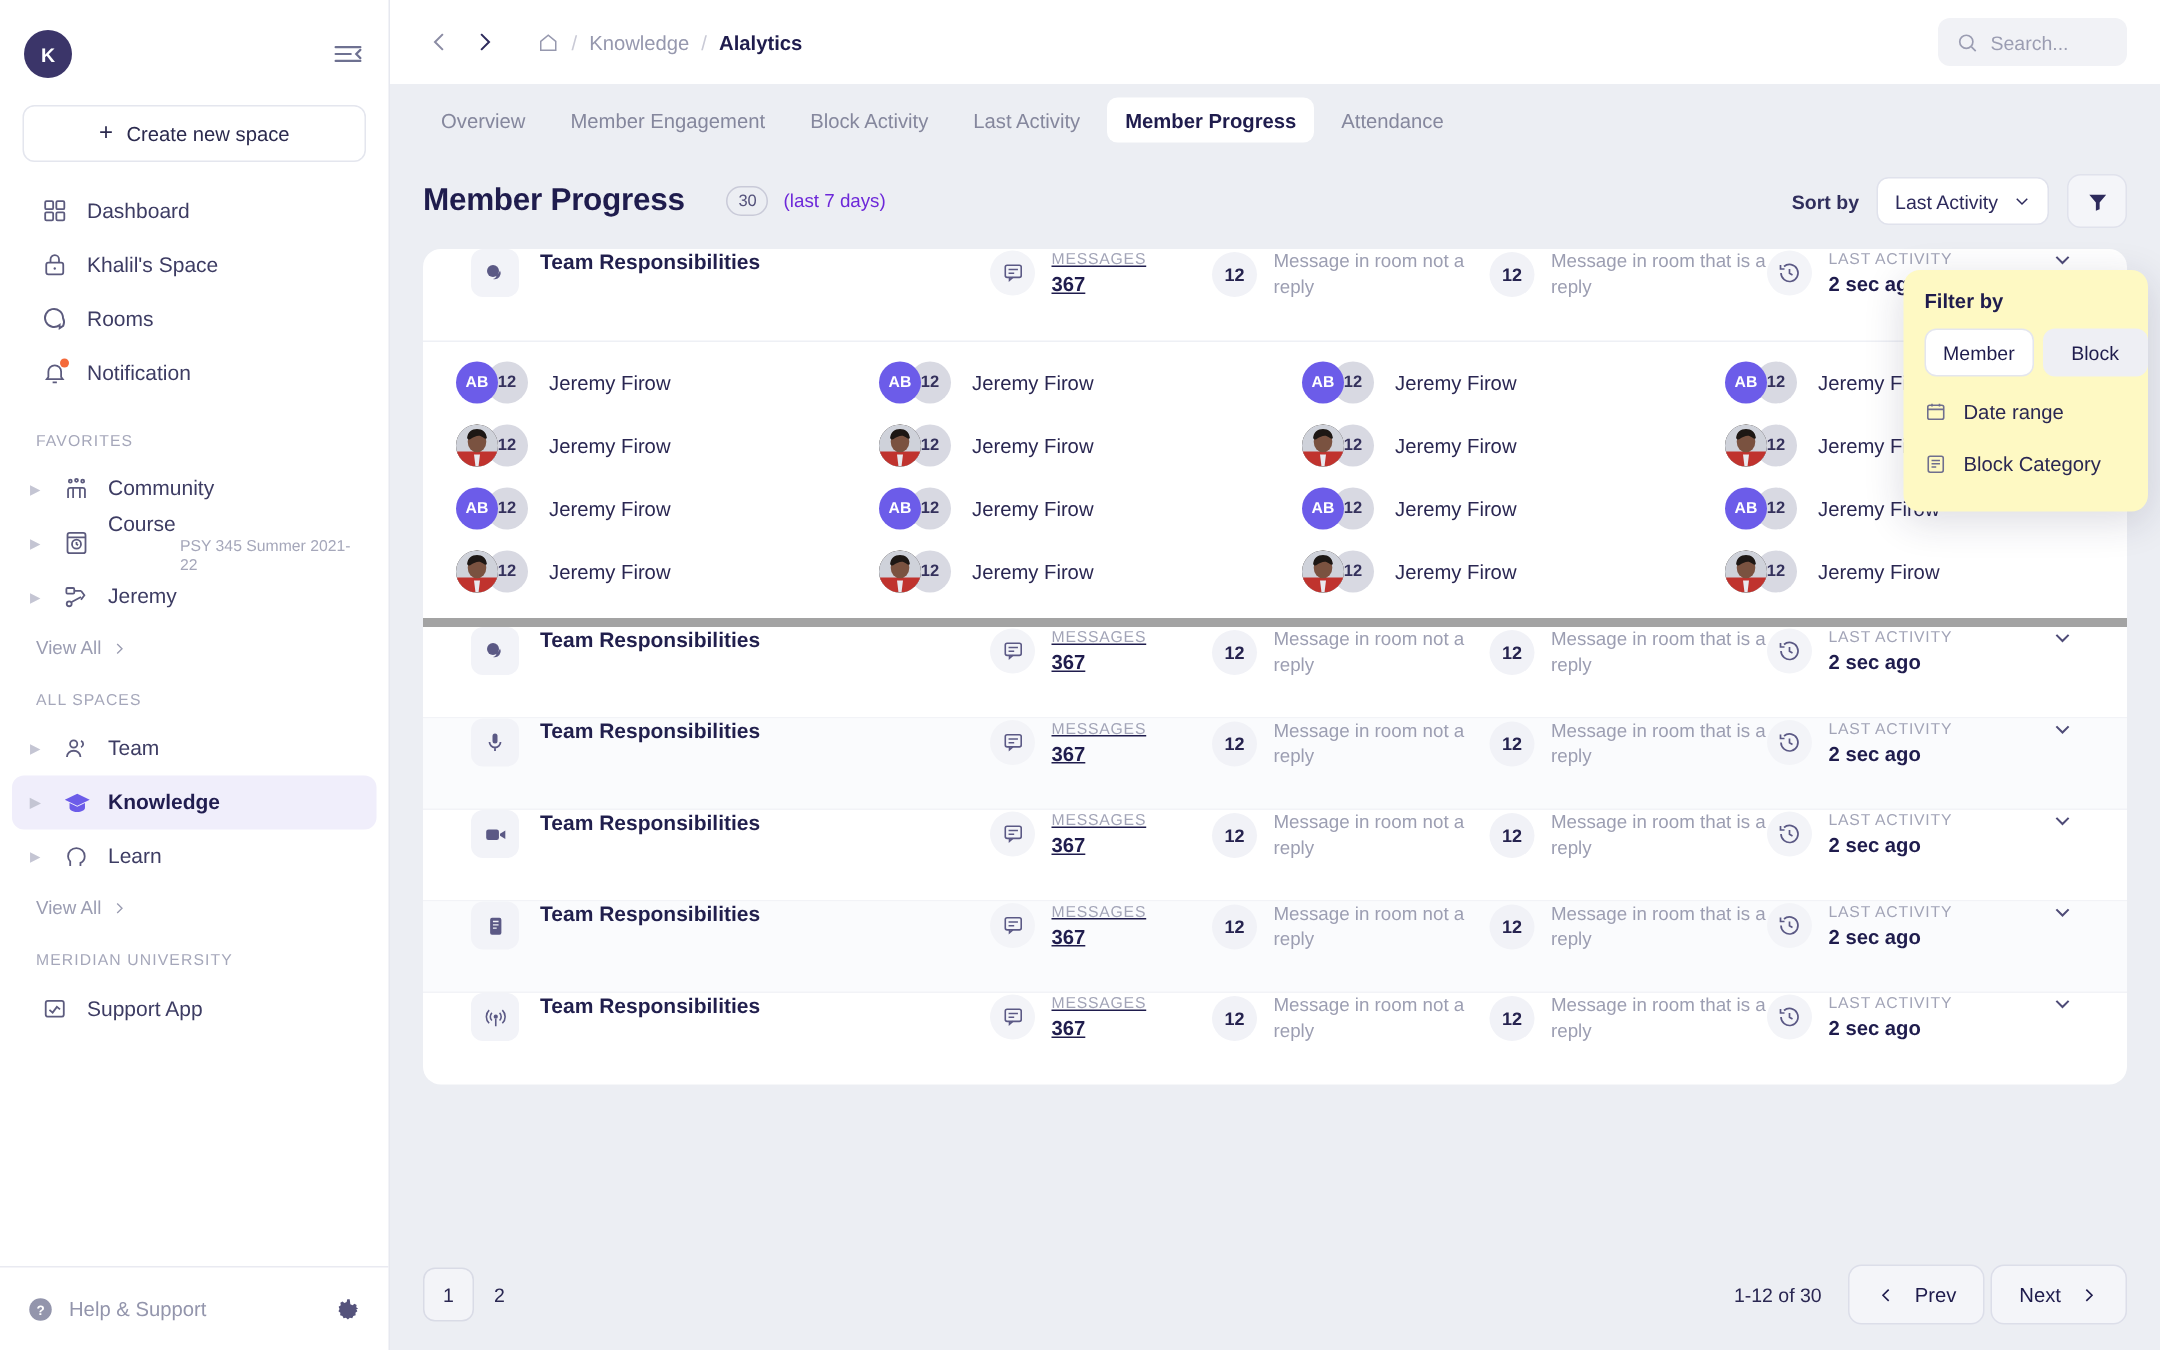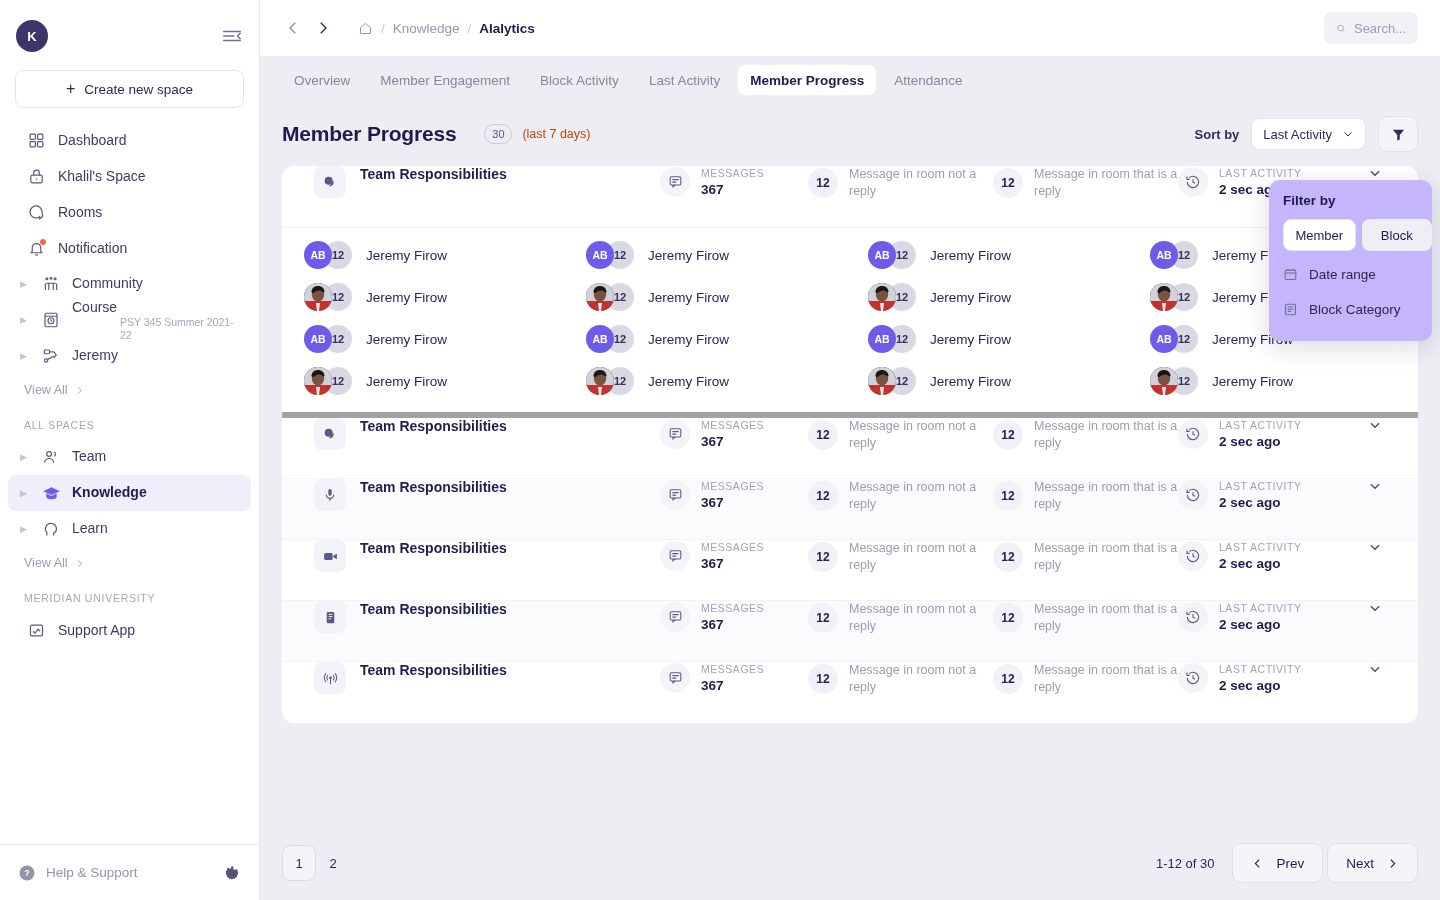--- a/index.html
+++ b/index.html
@@ -59,34 +59,34 @@
   
   .main { flex: 1 1 auto; display: flex; flex-direction: column; height: 900px; background: #eceef3; min-width: 0; }
   .topbar { height: 56px; background: #fff; display: flex; align-items: center; padding: 0 22px 0 18px; flex: 0 0 56px; }
   .navarrow { width: 30px; height: 30px; display: flex; align-items: center; justify-content: center; cursor: pointer; color: #8a8ba3; }
   .navarrow.fwd { color: #2d2a5c; }
   .crumbs { display: flex; align-items: center; gap: 8px; margin-left: 20px; font-size: 13.5px; }
   .crumb-link { color: #9698ae; cursor: pointer; }
   .crumb-sep { color: #c9cad6; }
   .crumb-cur { color: #1f1c4d; font-weight: 600; }
   .topsearch {
-    margin-left: auto; width: 94px; height: 32px; border-radius: 8px; background: #f1f2f6;
+    margin-left: auto; width: 126px; height: 32px; border-radius: 8px; background: #f1f2f6;
     display: flex; align-items: center; gap: 8px; padding: 0 12px; font-size: 13px; color: #9b9db2; cursor: pointer;
   }
   .tabbar { height: 48px; display: flex; align-items: center; gap: 6px; padding: 0 22px; flex: 0 0 48px; }
   .tab { height: 30px; padding: 0 12px; display: flex; align-items: center; border-radius: 7px; font-size: 13.5px; color: #85879d; cursor: pointer; }
   .tab.active { background: #fff; color: #1f1c4d; font-weight: 600; }
 
   .titlerow { display: flex; align-items: center; padding: 10px 22px 0 22px; height: 50px; flex: 0 0 50px; }
   .ptitle { font-size: 21px; font-weight: 700; color: #1f1c4d; letter-spacing: -.2px; }
   .count-pill {
     margin-left: 28px; min-width: 28px; height: 20px; border-radius: 10px; border: 1px solid #c9cad8;
     font-size: 11px; color: #55537c; display: flex; align-items: center; justify-content: center; padding: 0 6px;
   }
-  .subtle { margin-left: 10px; font-size: 12.5px; color: #c2410c; }
+  .subtle { margin-left: 10px; font-size: 12.5px; color: #6d28d9; }
   .ctrls { margin-left: auto; display: flex; align-items: center; gap: 12px; }
   .sortlbl { font-size: 13px; font-weight: 600; color: #302e5c; }
   .select {
     height: 32px; border: 1px solid #e0e2ec; background: #fff; border-radius: 8px;
     display: flex; align-items: center; gap: 10px; padding: 0 11px; font-size: 13px; color: #2d2a5c; cursor: pointer;
   }
   .searchbox {
     width: 263px; height: 36px; border: 1px solid #e0e2ec; background: #fff; border-radius: 9px;
     display: flex; align-items: center; padding: 0 12px; cursor: text;
   }
@@ -105,21 +105,21 @@
     width: 32px; height: 32px; border-radius: 8px; background: #f2f3f8; color: #5b5985;
     display: flex; align-items: center; justify-content: center; flex: 0 0 32px;
   }
   .rname { margin-left: 14px; font-size: 14px; font-weight: 600; color: #211f4d; width: 300px; flex: 0 0 300px; }
   .stat { display: flex; align-items: center; gap: 11px; }
   .stat-ico { width: 30px; height: 30px; border-radius: 50%; background: #f3f4f8; display: flex; align-items: center; justify-content: center; color: #5b5985; flex: 0 0 30px; }
   .stat-num-circ { width: 30px; height: 30px; border-radius: 50%; background: #f1f2f7; display: flex; align-items: center; justify-content: center; font-size: 12px; font-weight: 700; color: #26234f; flex: 0 0 30px; }
   .stat-lbl { font-size: 10.5px; letter-spacing: .05em; color: #a2a4b7; text-transform: uppercase; line-height: 1.5; }
   .stat-val { font-size: 13.5px; font-weight: 700; color: #1f1c4d; line-height: 1.2; }
   .stat-2l { font-size: 12.5px; color: #9c9eb2; line-height: 1.33; }
-  .col-msgs { width: 148px; flex: 0 0 148px; }
+  .col-msgs { width: 148px; flex: 0 0 148px; text-decoration: underline; }
   .col-m1 { width: 185px; flex: 0 0 185px; }
   .col-m2 { width: 185px; flex: 0 0 185px; }
   .col-last { width: 150px; flex: 0 0 150px; }
   .chev { margin-left: auto; width: 22px; display: flex; align-items: center; justify-content: center; color: #4e4b77; cursor: pointer; }
 
   
   .members { padding: 6px 4px 10px 4px; border-bottom: 6px solid #a3a3a3; }
   .mrow { display: flex; }
   .mcell { width: 25%; display: flex; align-items: center; height: 42px; padding-left: 18px; cursor: pointer; }
   .av { width: 28px; height: 28px; border-radius: 50%; flex: 0 0 28px; position: relative; z-index: 2; overflow: hidden; }
@@ -132,21 +132,21 @@
   .pager { height: 74px; display: flex; align-items: center; padding: 0 22px; flex: 0 0 74px; }
   .pg-num { min-width: 34px; height: 36px; border-radius: 8px; display: flex; align-items: center; justify-content: center; font-size: 13px; color: #2a2752; cursor: pointer; }
   .pg-num.on { border: 1px solid #d9dbe6; background: #f3f4f8; }
   .pg-right { margin-left: auto; display: flex; align-items: center; gap: 4px; }
   .pg-info { font-size: 13px; color: #2a2752; margin-right: 14px; }
   .pg-btn { height: 40px; padding: 0 18px; border: 1px solid #dcdee9; border-radius: 9px; background: #f4f5f9; display: flex; align-items: center; gap: 12px; font-size: 13.5px; color: #1f1c4d; cursor: pointer; }
 
   
   .popover {
     position: absolute; left: 1269px; top: 180px; width: 163px;
-    background: #c4b5fd; border-radius: 11px; padding: 13px 0 14px 14px;
+    background: #fef9c3; border-radius: 11px; padding: 13px 0 14px 14px;
     box-shadow: 0 6px 26px rgba(30,28,70,.16); z-index: 50;
   }
   .pop-title { font-size: 13.5px; font-weight: 700; color: #1f1c4d; margin-bottom: 11px; }
   .seg { display: flex; gap: 6px; margin-bottom: 6px; }
   .seg-btn { flex: 1; height: 32px; border-radius: 8px; display: flex; align-items: center; justify-content: center; font-size: 13px; cursor: pointer; }
   .seg-btn.on { background: #fff; border: 1px solid #e4e6ee; color: #1f1c4d; font-weight: 500; }
   .seg-btn.off { background: #eeeff4; color: #1f1c4d; }
   .pop-row { display: flex; align-items: center; gap: 11px; height: 35px; font-size: 13.5px; color: #2a2752; cursor: pointer; }
   .pop-row .ico { color: #6f6f8e; display: flex; }
   .bell-dot { position: absolute; top: 1px; right: 0px; width: 6px; height: 6px; border-radius: 50%; background: #f4693a; }
@@ -207,20 +207,21 @@
           <svg width="17" height="17" viewBox="0 0 24 24" fill="none" stroke="currentColor" stroke-width="1.7">
             <path d="M18 16v-5a6 6 0 10-12 0v5l-1.5 2h15L18 16z"></path>
               <path d="M10 21h4"></path>
           </svg>
           <span class="bell-dot"></span>
         </span>
         <span>Notification</span>
       </div>
     </div>
 
+    <div class="sec-head">FAVORITES</div>
     <div class="space-item">
       <span class="caret">▶</span>
       <span class="sp-ico">
         <svg width="18" height="18" viewBox="0 0 24 24" fill="none" stroke="currentColor" stroke-width="1.6">
           <circle cx="6.5" cy="5" r="1.3"></circle>
             <circle cx="12" cy="4.3" r="1.3"></circle>
             <circle cx="17.5" cy="5" r="1.3"></circle>
           <path d="M4.5 20v-7.5A2 2 0 016.5 11h11a2 2 0 012 1.5V20M9 11v9M15 11v9"></path>
         </svg>
       </span>

